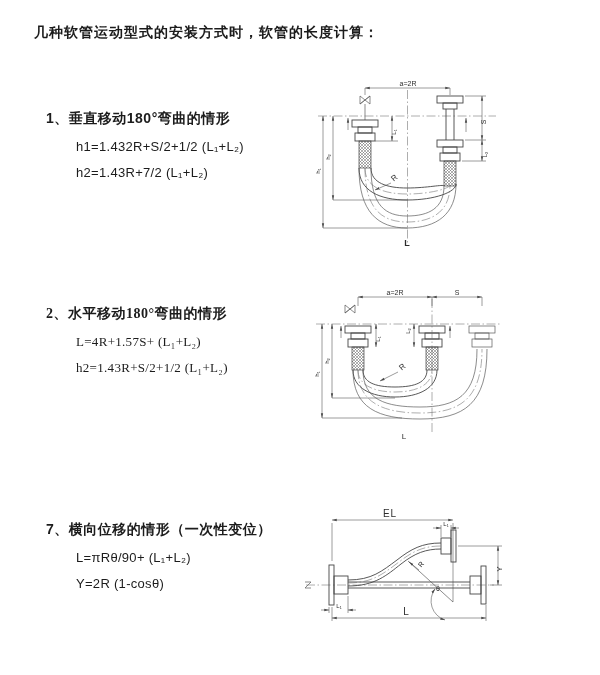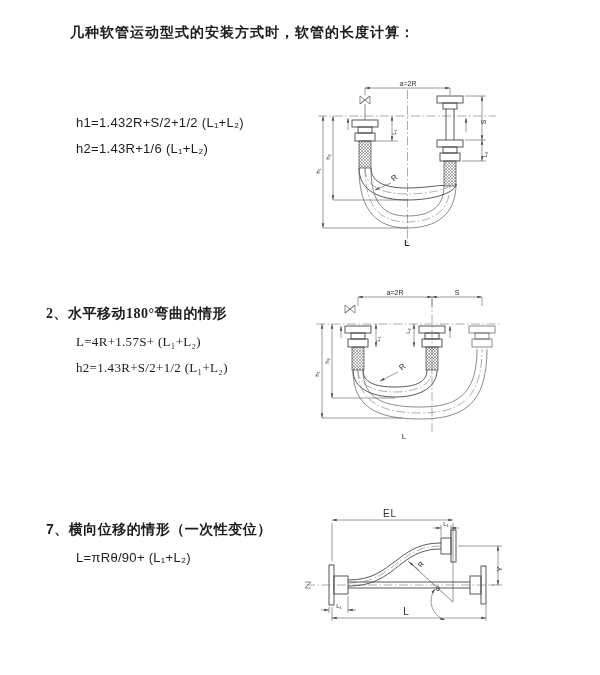--- a/index.html
+++ b/index.html
@@ -3,21 +3,21 @@
 <meta charset="utf-8">
 <style>
   html,body{margin:0;padding:0;}
   body{
     width:600px;height:675px;position:relative;background:#ffffff;
     font-family:"Liberation Sans","DejaVu Sans",sans-serif;color:#1c1c1c;
     overflow:hidden;
   }
   .page-title{
     position:absolute;left:34px;top:24px;font-size:14px;font-weight:600;
-    letter-spacing:1px;white-space:nowrap;margin-left:36px;
+    letter-spacing:1px;white-space:nowrap;
   }
   .section{position:absolute;left:46px;width:270px;}
   .section .heading{font-size:14px;font-weight:600;letter-spacing:0.5px;margin:0 0 6px 0;white-space:nowrap;}
   .section .formula{font-size:13px;line-height:26px;padding-left:30px;letter-spacing:0.3px;white-space:nowrap;}
   #section-1{top:110px;}
   #section-2{top:305px;font-family:Liberation Serif, serif;}
   #section-3{top:521px;}
   svg{position:absolute;overflow:visible;}
   #diagram-1{left:308px;top:76px;}
   #diagram-2{left:306px;top:282px;}
@@ -30,33 +30,35 @@
   .lbl{font-family:"Liberation Sans","DejaVu Sans",sans-serif;fill:#2c2c2c;}
   .s6{font-size:6px;} .s7{font-size:7px;} .s8{font-size:8px;} .s9{font-size:9px;} .s10{font-size:10px;}
   .mid{text-anchor:middle;}
 </style>
 </head>
 <body>
 
 <div class="page-title">几种软管运动型式的安装方式时，软管的长度计算：</div>
 
 <div class="section" id="section-1">
+  <div class="heading">1、垂直移动180°弯曲的情形</div>
   <div class="formula">h1=1.432R+S/2+1/2 (L₁+L₂)</div>
-  <div class="formula">h2=1.43R+1/6 (L₁+L₂)</div>
+  <div class="formula">h2=1.43R+7/2 (L₁+L₂)</div>
 </div>
 
 <div class="section" id="section-2">
   <div class="heading">2、水平移动180°弯曲的情形</div>
   <div class="formula">L=4R+1.57S+ (L₁+L₂)</div>
   <div class="formula">h2=1.43R+S/2+1/2 (L₁+L₂)</div>
 </div>
 
 <div class="section" id="section-3">
   <div class="heading">7、横向位移的情形（一次性变位）</div>
   <div class="formula">L=πRθ/90+ (L₁+L₂)</div>
+  <div class="formula">Y=2R (1-cosθ)</div>
 </div>
 
 <svg id="diagram-1" width="290" height="182" viewBox="0 0 290 182">
   <defs>
     <marker id="ar" viewBox="0 0 9 6" refX="8.6" refY="3" markerWidth="9" markerHeight="6" orient="auto-start-reverse">
       <path d="M0,0.9 L9,3 L0,5.1 Z" fill="#4a4a4a"></path>
     </marker>
     <pattern id="hatch" width="3" height="3" patternUnits="userSpaceOnUse">
       <path d="M0,3 L3,0 M0,0 L3,3" stroke="#606060" stroke-width="0.5"></path>
     </pattern>

